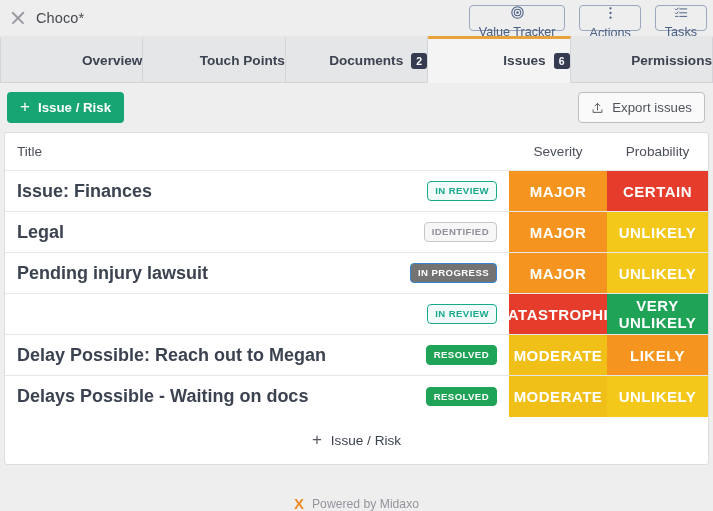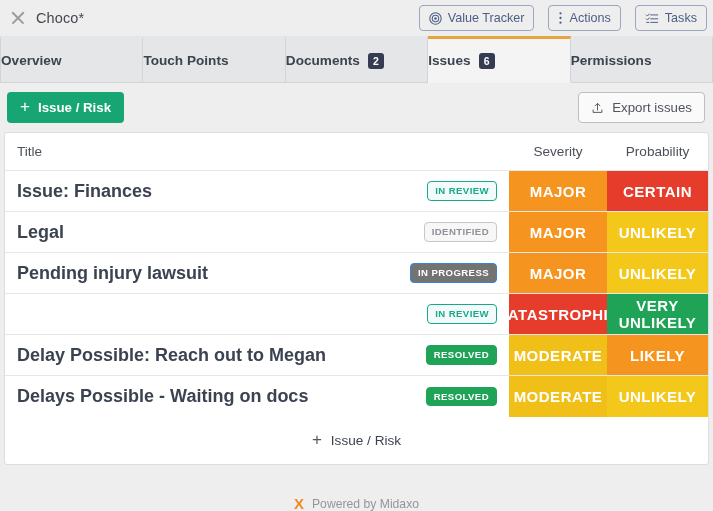--- a/index.html
+++ b/index.html
@@ -47,36 +47,37 @@
     background: transparent;
     color: #4a6085;
     font-size: 12.6px;
     font-family: "Liberation Sans", sans-serif;
     display: flex;
     align-items: center;
     gap: 6px;
     padding: 0 9px;
     cursor: pointer;
     white-space: nowrap;
+    flex-direction: column;
   }
   .hdr-btn + .hdr-btn { margin-left: 4px; }
   .ico { display: inline-flex; align-items: center; justify-content: center; flex: 0 0 auto; }
 
   
   .tabs {
     display: flex;
     height: 47px;
     background: #eeeeef;
     border-bottom: 1px solid #d3d4d8;
   }
   .tab {
     flex: 1 1 0;
     display: flex;
     align-items: center;
-    justify-content: flex-start;
+    justify-content: flex-end;
     gap: 8px;
     font-size: 13.6px;
     font-weight: bold;
     color: #3b4250;
     background: #e5e6e8;
     border-right: 1px solid #d3d4d8;
     border-top: 3px solid transparent;
     cursor: pointer;
     position: relative;
   }

